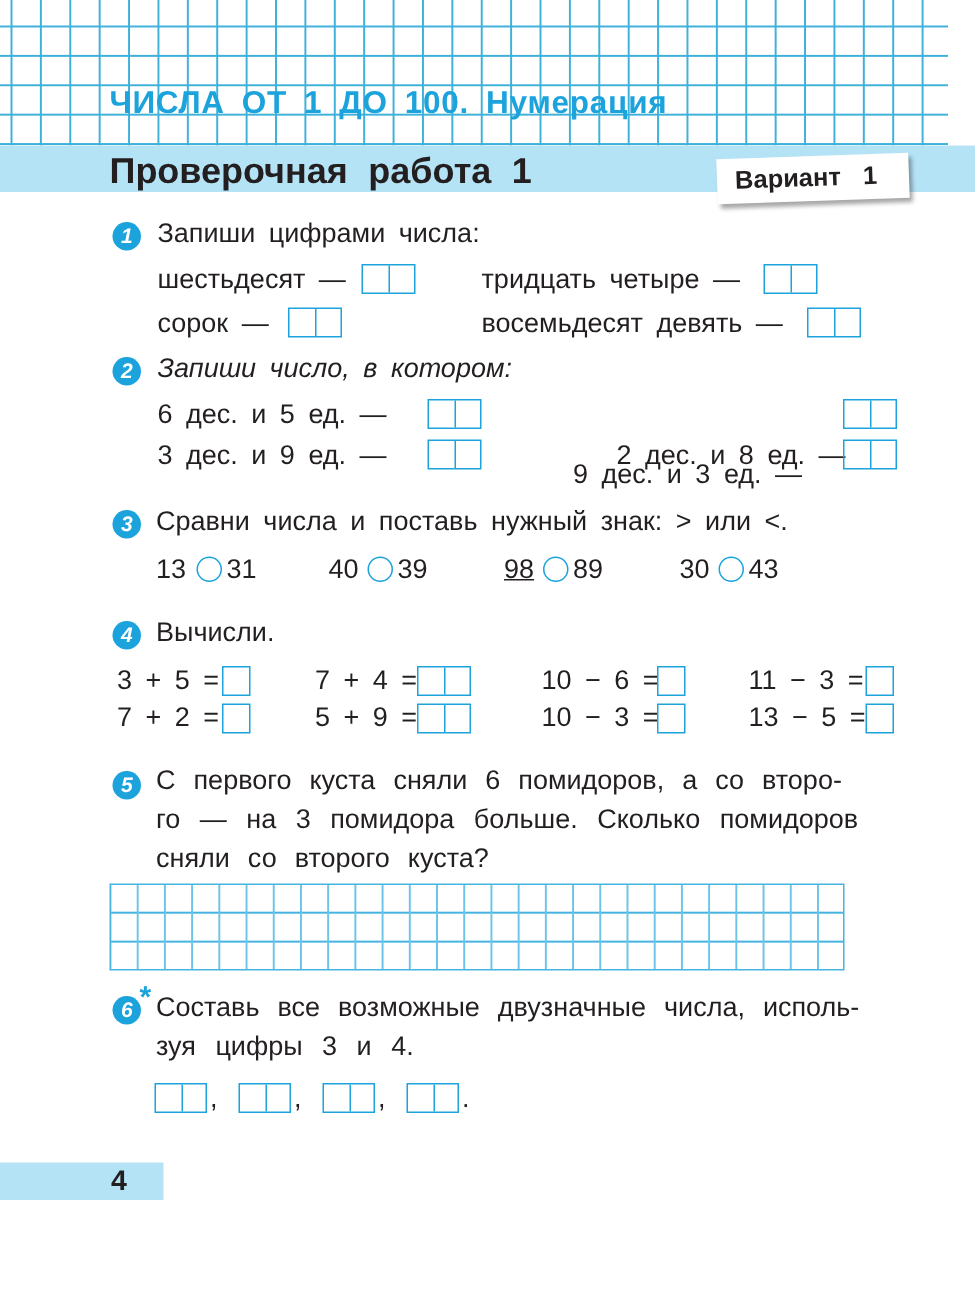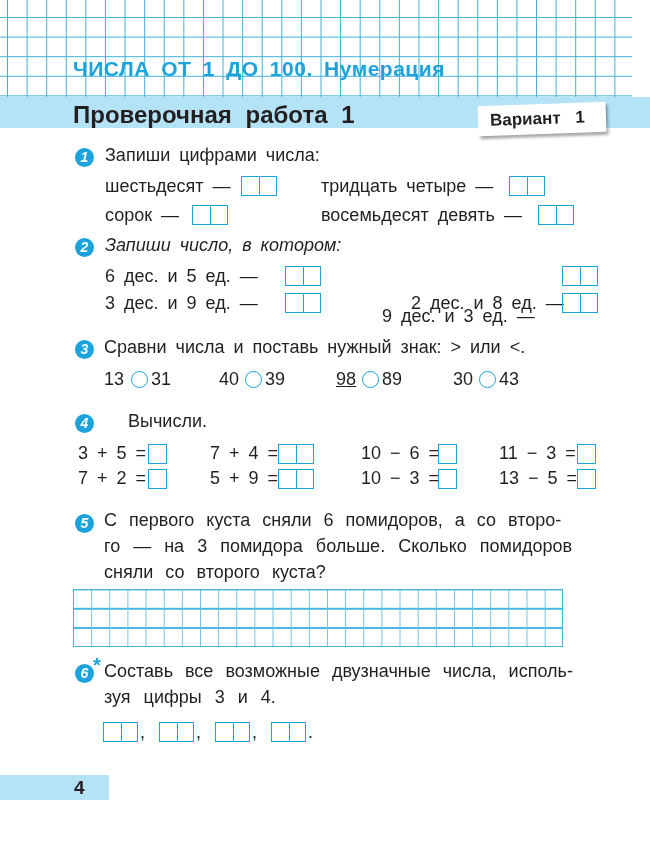--- a/index.html
+++ b/index.html
@@ -103,21 +103,21 @@
 
 <div class="txt" style="left:336px;top:369px;text-decoration:underline;">98</div>
 <div class="circle" style="left:362px;top:371px;"></div>
 <div class="txt" style="left:382px;top:369px;">89</div>
 
 <div class="txt" style="left:453px;top:369px;">30</div>
 <div class="circle" style="left:479px;top:371px;"></div>
 <div class="txt" style="left:499px;top:369px;">43</div>
 
 <div class="task-badge" style="left:75px;top:414px;">4</div>
-<div class="txt" style="left:104px;top:411px;margin-left:24px;">Вычисли.</div>
+<div class="txt" style="left:104px;top:411px;">Вычисли.</div>
 
 <div class="txt" style="left:78px;top:443px;">3 + 5 =</div>
 <div class="box1" style="left:148px;top:444px;"></div>
 <div class="txt" style="left:210px;top:443px;">7 + 4 =</div>
 <div class="box2" style="left:278px;top:444px;"></div>
 <div class="txt" style="left:361px;top:443px;">10 − 6 =</div>
 <div class="box1" style="left:438px;top:444px;"></div>
 <div class="txt" style="left:499px;top:443px;">11 − 3 =</div>
 <div class="box1" style="left:577px;top:444px;"></div>
 

